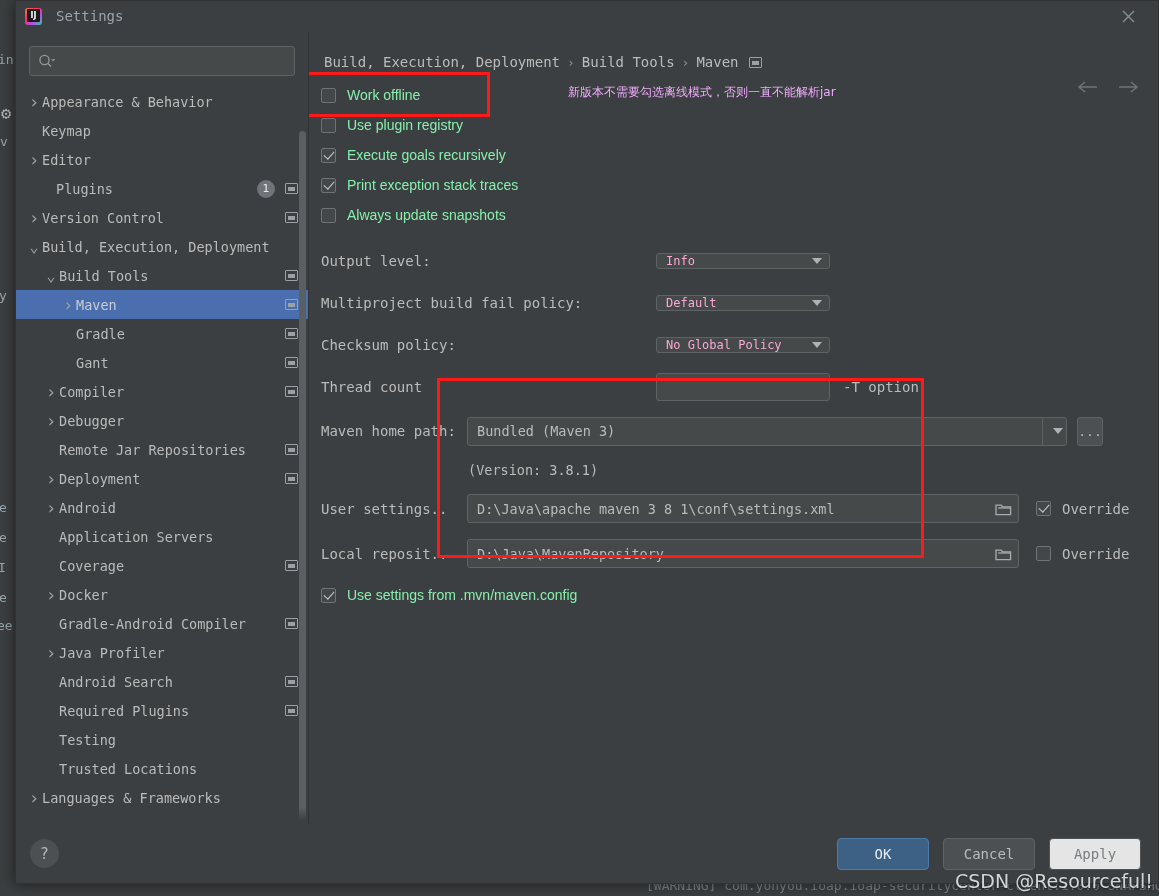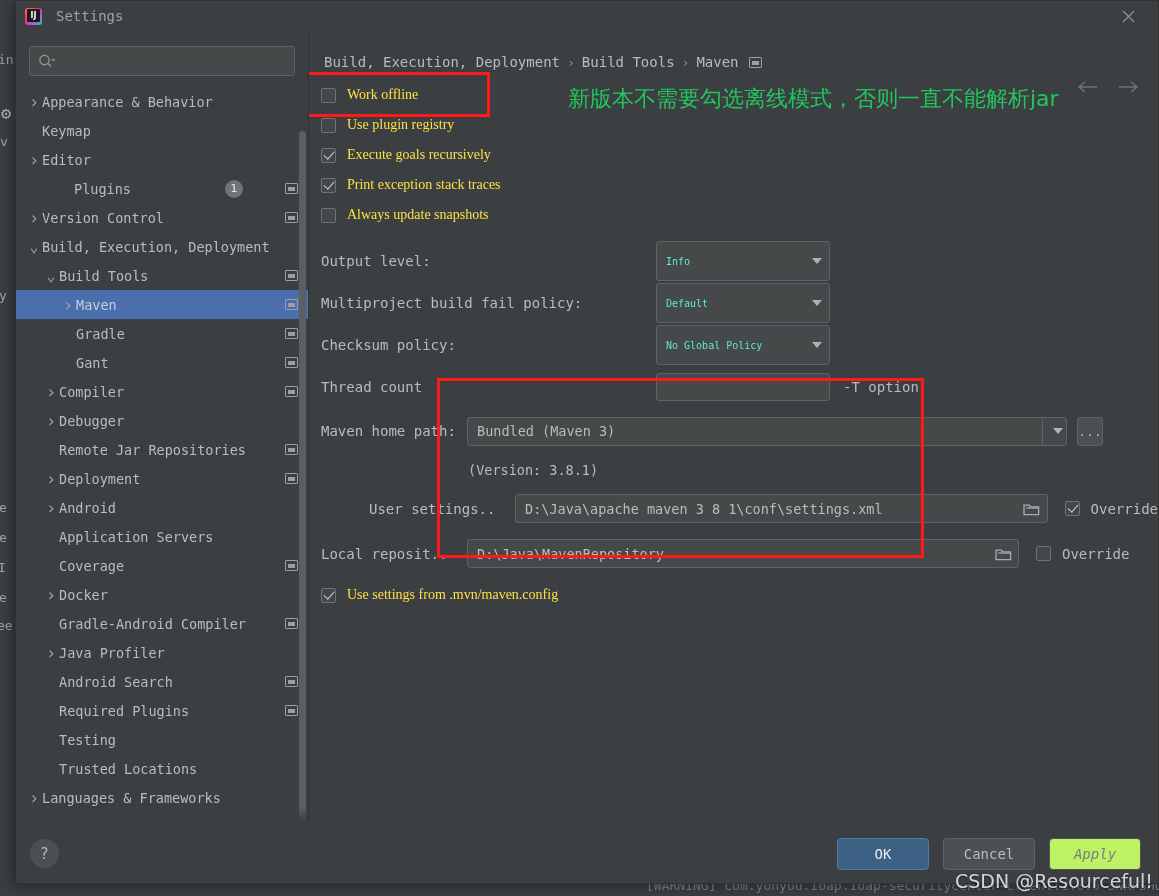--- a/index.html
+++ b/index.html
@@ -186,22 +186,22 @@
   }
   .nav-arrows {
     position: absolute; right: 18px; top: 47px;
     display: flex; gap: 16px; align-items: center;
   }
   .nav-arrows svg { cursor: pointer; opacity: .75; }
 
   .form { padding: 4px 0 0 12px; position: relative; }
   .cb-row {
     display: flex; align-items: center; height: 30px;
-    color: #fde047; font-size: 14px;
-    font-family: Liberation Serif, serif;
+    color: #86efac; font-size: 14px;
+    font-family: Liberation Sans, sans-serif;
   }
   .cbox {
     width: 15px; height: 15px; flex: 0 0 15px;
     border: 1px solid #6e7376; border-radius: 2px;
     background: #43474a; margin-right: 11px;
     position: relative; cursor: pointer;
   }
   .cbox.checked::after {
     content: ""; position: absolute; left: 4px; top: 0px;
     width: 5px; height: 9px;
@@ -209,24 +209,24 @@
     transform: rotate(42deg);
   }
 
   .field-row {
     display: flex; align-items: center; height: 42px;
     color: #bbbbbb; font-size: 14px;
     font-family: "DejaVu Sans Mono", "Liberation Mono", monospace;
   }
   .field-label { width: 335px; flex: 0 0 335px; }
   .combo {
-    width: 174px; height: 40px;
+    width: 174px; height: 16px;
     background: #45494a; border: 1px solid #5e6366; border-radius: 3px;
     display: flex; align-items: center; padding: 0 7px 0 9px;
-    color: #5eead4; font-size: 10px; cursor: pointer;
+    color: #f9a8d4; font-size: 12px; cursor: pointer;
   }
   .combo .val { flex: 1; white-space: nowrap; overflow: hidden; }
   .caret {
     width: 0; height: 0; border-left: 5px solid transparent;
     border-right: 5px solid transparent; border-top: 6px solid #aeb2b6;
     margin-left: 6px; flex: 0 0 10px;
   }
   .textfield {
     height: 28px; background: #45494a;
     border: 1px solid #5e6366; border-radius: 3px;
@@ -268,21 +268,21 @@
     justify-content: center; cursor: pointer;
   }
   .override-wrap {
     display: flex; align-items: center; margin-left: 17px;
     color: #bbbbbb; font-size: 14px;
   }
 
   
   .red-box { position: absolute; border: 3px solid #ff1a1a; pointer-events: none; }
   .annot-zh {
-    position: absolute; color: #22c55e; font-size: 22px; white-space: nowrap;
+    position: absolute; color: #f0abfc; font-size: 12px; white-space: nowrap;
     font-family: "DejaVu Sans", "Liberation Sans", sans-serif;
   }
 
   
   .footer {
     height: 60px; flex: 0 0 60px;
     display: flex; align-items: center;
     padding: 0 17px 0 14px;
     border-top: 1px solid #3c3f41;
     position: relative;
@@ -296,21 +296,21 @@
   }
   .footer-btns { margin-left: auto; display: flex; gap: 14px; }
   .btn {
     width: 92px; height: 32px; border-radius: 4px;
     font-size: 14px; cursor: pointer;
     display: flex; align-items: center; justify-content: center;
     font-family: "DejaVu Sans Mono", "Liberation Mono", monospace;
   }
   .btn.primary { background: #3d6185; border: 1px solid #4d7aa8; color: #e6ecf2; }
   .btn.normal  { background: #4c5052; border: 1px solid #5e6366; color: #bbbbbb; }
-  .btn.disabled{ background: #bef264; border: 1px solid #4f5355; color: #787d80; font-style: italic; }
+  .btn.disabled{ background: #e5e5e5; border: 1px solid #4f5355; color: #787d80; }
 
   .watermark {
     position: absolute; right: 6px; bottom: 4px;
     color: #e3e6e8; font-size: 19px; opacity: .9;
     font-family: "DejaVu Sans", "Liberation Sans", sans-serif;
     text-shadow: 0 1px 2px rgba(0,0,0,.5);
   }
 </style>
 </head>
 <body>
@@ -379,21 +379,21 @@
               <span class="tree-label">Appearance &amp; Behavior</span>
             </div>
             <div class="tree-item" style="padding-left: 10px;">
               <span class="arrow blank" style="font-size: 17px; line-height: 12px;">›</span>
               <span class="tree-label">Keymap</span>
             </div>
             <div class="tree-item" style="padding-left: 10px;">
               <span class="arrow" style="font-size: 17px; line-height: 12px;">›</span>
               <span class="tree-label">Editor</span>
             </div>
-            <div class="tree-item" style="padding-left: 10px; gap: 32px;">
+            <div class="tree-item" style="padding-left: 24px;">
               <span class="arrow blank" style="font-size: 17px; line-height: 12px;">›</span>
               <span class="tree-label">Plugins</span>
               <span class="badge">1</span>
               <span class="sub-icon"></span>
             </div>
             <div class="tree-item" style="padding-left: 10px;">
               <span class="arrow" style="font-size: 17px; line-height: 12px;">›</span>
               <span class="tree-label">Version Control</span>
               <span class="sub-icon"></span>
             </div>
@@ -575,21 +575,21 @@
               <span class="arrow-cell">
                   <span class="caret"></span>
                 </span>
             </span>
             <span class="ellipsis-btn">...</span>
           </div>
 
           <div class="version-line">(Version: 3.8.1)</div>
 
           <div class="field-row" style="height:45px;">
-            <span class="field-label" style="width:146px; flex:0 0 146px;margin-left:48px;">User settings..</span>
+            <span class="field-label" style="width:146px; flex:0 0 146px;">User settings..</span>
             <span class="path-field">
               <span class="val">D:\Java\apache_maven_3_8_1\conf\settings.xml</span>
               <span class="folder-btn">
                 <svg width="17" height="14" viewBox="0 0 17 14">
                   <path d="M1 3.2 h5.2 l1.4 1.6 h8 v7.8 h-14.6 z" fill="none" stroke="#a7acb0" stroke-width="1.3"></path>
                   <path d="M3.2 6 h12" stroke="#a7acb0" stroke-width="1.3"></path>
                 </svg>
               </span>
             </span>
             <span class="override-wrap">

